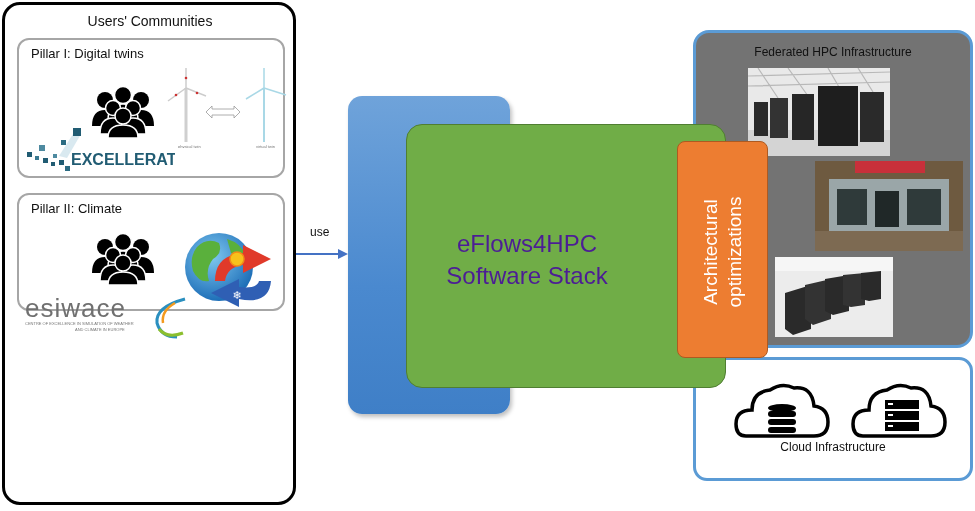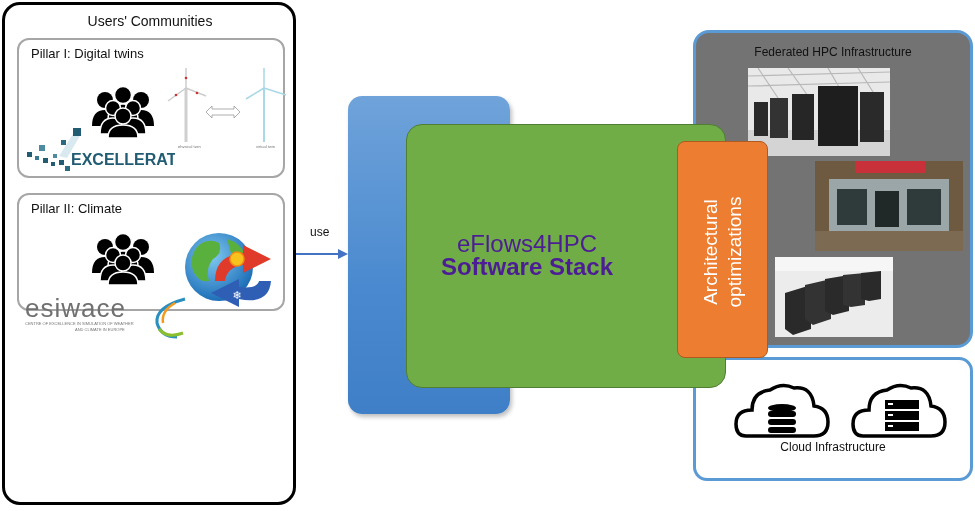--- a/index.html
+++ b/index.html
@@ -30,21 +30,21 @@
                   border-radius:14px; box-shadow:2px 3px 4px rgba(0,0,0,0.25); }
   #workflow-label { position:absolute; left:-125px; top:146px; width:400px; text-align:center;
                     transform:rotate(-90deg); color:#fff; font-size:20px; white-space:nowrap; }
 
   
   #stack-box { left:406px; top:124px; width:320px; height:264px; background:#70ad47;
                border:1px solid #507e32; border-radius:16px; box-sizing:border-box; }
   #stack-line1, #stack-line2 { position:absolute; left:0; width:240px; text-align:center;
                                color:#4c1d95; font-size:24px; }
   #stack-line1 { top:105px; }
-  #stack-line2 { top:128px;font-weight:bold; }
+  #stack-line2 { top:137px; }
 
   
   #arch-box { left:677px; top:141px; width:91px; height:217px; background:#ed7d31;
               border:1px solid #ae5a21; border-radius:8px; box-sizing:border-box; }
   #arch-label { position:absolute; left:-62px; top:86px; width:214px; text-align:center;
                 transform:rotate(-90deg); color:#fff; font-size:19px; line-height:24px; }
 
   
   #hpc-panel { left:693px; top:30px; width:280px; height:318px; border:3px solid #5b9bd5;
                border-radius:16px; box-sizing:border-box; background:#737373; }

